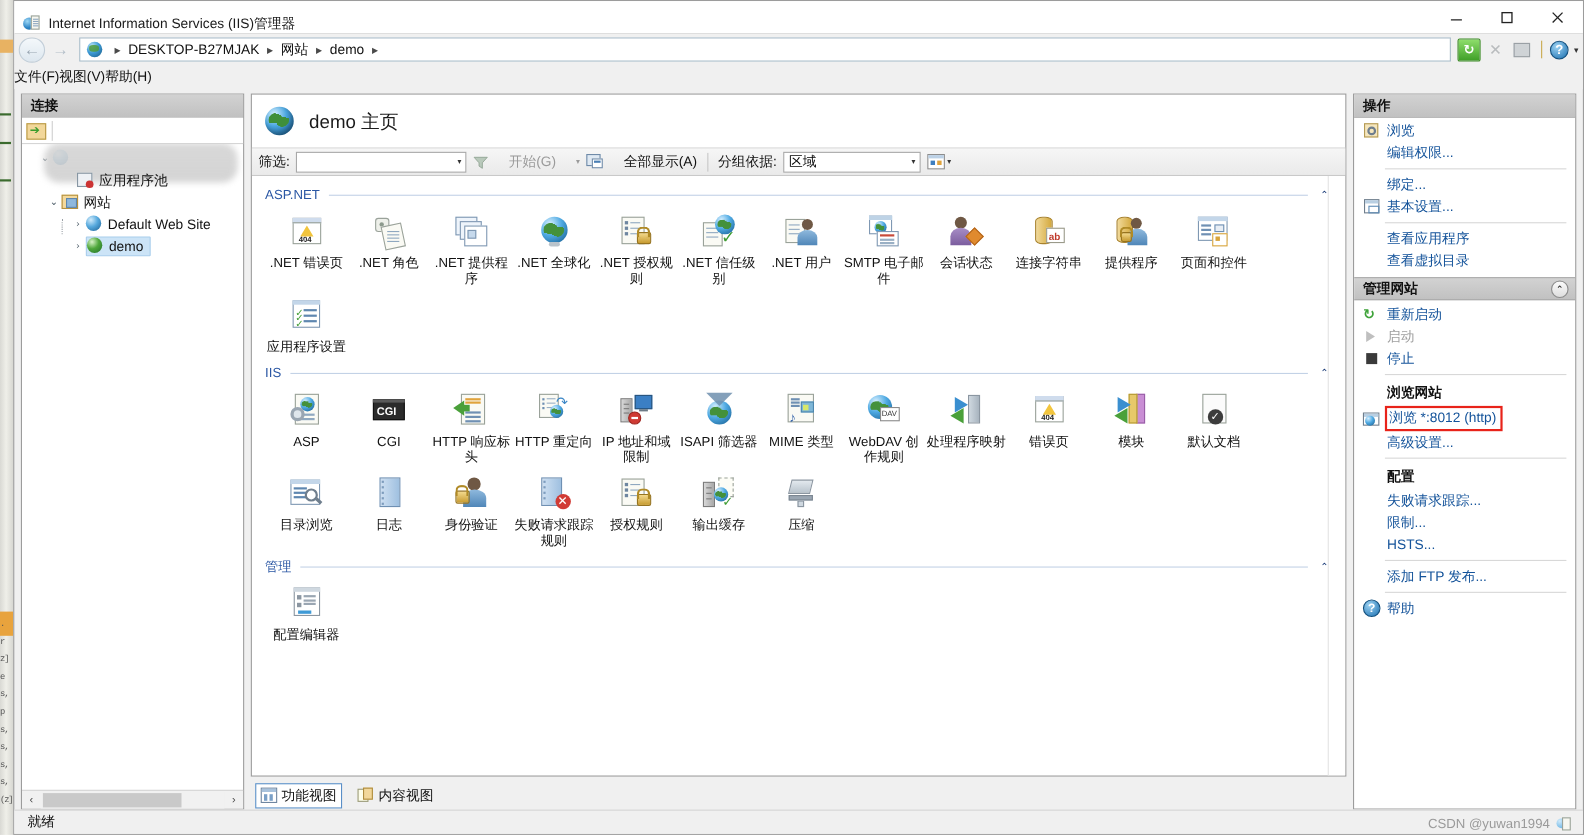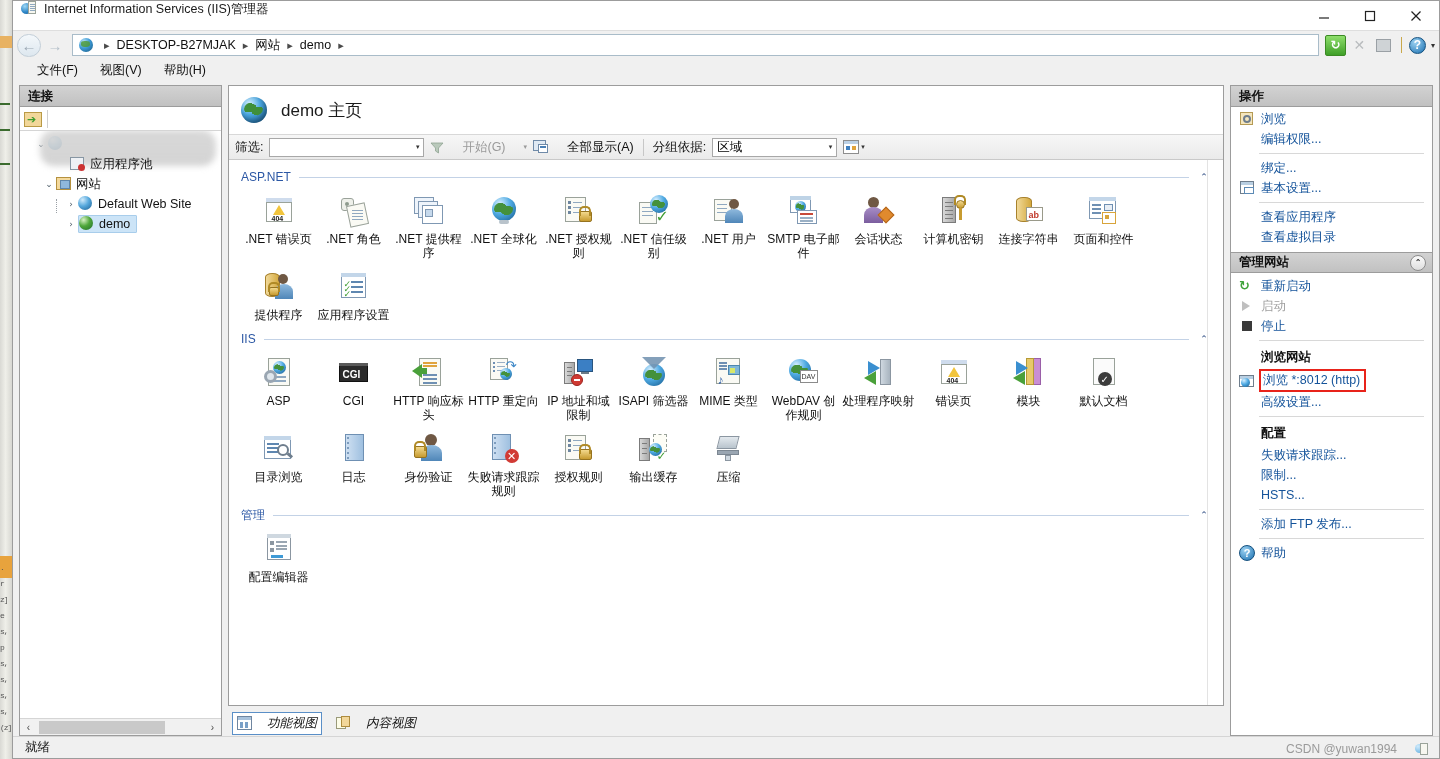--- a/index.html
+++ b/index.html
@@ -39,21 +39,21 @@
   #iis-window {
     position: absolute; left: 12px; top: 0; width: 1428px; height: 759px;
     background: #f0f0f0;
     border: 1px solid #9c9c9c;
     display: flex; flex-direction: column;
   }
 
   
   #title-bar {
     height: 30px; background: #ffffff;
-    display: flex; align-items: flex-start;
+    display: flex; align-items: flex-end;
     border-bottom: 1px solid #dedede;
     flex: 0 0 30px;
   }
   #title-icon {
     width: 16px; height: 16px; margin-left: 8px; margin-right: 7px;
     position: relative;
   }
   #title-icon .globe {
     position: absolute; left: 0; top: 2px; width: 11px; height: 11px;
     border-radius: 50%;
@@ -120,21 +120,21 @@
     width:17px; height:17px; border-radius:50%;
     background: radial-gradient(circle at 35% 30%, #9cd2f2, #1a6fb0);
     color:#fff; font-size:12px; font-weight:bold; display:flex;
     align-items:center; justify-content:center; border:1px solid #14517f;
   }
   #btn-help-arrow { font-size:8px; color:#333; margin-left:2px; }
 
   
   #menu-bar {
     height: 22px; background:#f0f0f0; display:flex; align-items:center;
-    padding-left: 24px; gap: 22px; flex: 0 0 22px;
+    padding-left: 0; flex: 0 0 22px;
   }
   .menu-item { font-size:12.5px; color:#111; }
 
   
   #body-area { flex:1; display:flex; padding: 4px 6px 0 6px; gap: 6px; min-height:0; }
 
   
   #connections {
     width: 203px; background:#fff; border:1px solid #9c9c9c;
     display:flex; flex-direction:column; flex:0 0 203px;
@@ -363,21 +363,21 @@
   #feat-vscroll {
     position:absolute; right:0; top:0; bottom:0; width:16px; background:#fff;
     border-left:1px solid #e3e3e3;
   }
 
   
   #view-tabs {
     height:26px; display:flex; align-items:center; gap:10px; padding-left:4px;
     flex:0 0 26px; margin-top:4px;
   }
-  .vtab { display:flex; align-items:center; gap:15px; padding:2px 4px;font-style:italic; }
+  .vtab { display:flex; align-items:center; gap:4px; padding:2px 4px; }
   .vtab.active { border:1px solid #5a8fc7; background:#fff; }
   .vtab .lbl { font-size:12.5px; color:#111; }
   .ico-features { width:15px;height:14px;background:#fff;border:1px solid #6f86a0; position:relative; }
   .ico-features::before{content:"";position:absolute;left:0;right:0;top:0;height:3px;background:#a8c2dc;}
   .ico-features::after{
     content:"";position:absolute;left:2px;top:5px;width:3px;height:6px;background:#7aa0c7;
     box-shadow:5px 0 0 0 #7aa0c7, 0 0 0 0 #7aa0c7;
   }
   .ico-content { width:15px;height:14px;position:relative; }
   .ico-content .p1{position:absolute;left:0;top:1px;width:10px;height:12px;background:#fdfde8;border:1px solid #9a9a7a;}
@@ -450,21 +450,21 @@
 
   
   #status-bar {
     height:22px; background:#f0f0f0; border-top:1px solid #d5d5d5;
     display:flex; align-items:center; padding-left:12px; flex:0 0 22px;
     position:relative;
   }
   #status-text { font-size:12.5px; color:#111; }
   #watermark {
     position:absolute; right:10px; bottom:2px; font-size:12px; color:#9a9a9a;
-    display:flex; align-items:center; gap:18px;
+    display:flex; align-items:center; gap:6px;
   }
   #wm-icon { width:14px;height:13px;position:relative;display:inline-block; }
   #wm-icon .g{position:absolute;left:0;top:1px;width:9px;height:9px;border-radius:50%;
     background:radial-gradient(circle at 33% 27%, #cfeafb,#57a9dd);}
   #wm-icon .d{position:absolute;left:5px;top:0;width:8px;height:12px;background:#f7f7f0;border:1px solid #9aa39a;}
 </style>
 </head>
 <body>
 
 <div id="desktop-bg">
@@ -750,64 +750,50 @@
 
               <div class="tile">
                 <span class="ic">
                   <span class="head" style="left:6px;top:3px;width:11px;height:11px"></span>
                   <span class="person" style="left:2px;top:13px;width:19px;height:16px;background:linear-gradient(to bottom,#a88ec6,#7b5d9e)"></span>
                   <span style="position:absolute;left:18px;top:15px;width:12px;height:12px;background:#e08a2e;transform:rotate(45deg);border:1px solid #b2651c"></span>
                 </span>
                 <span class="lbl">会话状态</span>
               </div>
 
-              <div class="tile">
-                <span class="ic">
-                  <span class="server" style="left:5px;top:3px;width:14px;height:26px">
-                    <i style="top:4px"></i>
-                      <i style="top:8px"></i>
-                      <i style="top:12px"></i>
-                      <i style="top:16px"></i>
-                      <i style="top:20px"></i>
-                  </span>
-                  <span class="lock" style="left:19px;top:6px;width:9px;height:9px;border-radius:50%"></span>
-                  <span style="position:absolute;left:22px;top:14px;width:3px;height:12px;background:#c79b30"></span>
-                </span>
-                <span class="lbl">计算机密钥</span>
-              </div>
 
               <div class="tile">
                 <span class="ic">
                   <span style="position:absolute;left:4px;top:3px;width:16px;height:25px;background:linear-gradient(to right,#f1d999,#d4a93e);border:1px solid #a8822c;border-radius:7px/4px"></span>
                   <span style="position:absolute;left:14px;top:13px;width:17px;height:14px;background:#fff;border:1px solid #9a9a8a"></span>
                   <span style="position:absolute;left:17px;top:16px;font-size:9px;color:#c0392b;font-weight:bold;font-family:'Liberation Sans',sans-serif">ab</span>
                 </span>
                 <span class="lbl">连接字符串</span>
+              </div>
+
+              <div class="tile">
+                <span class="ic">
+                  <span style="position:absolute;left:3px;top:3px;width:15px;height:24px;background:linear-gradient(to right,#f1d999,#d4a93e);border:1px solid #a8822c;border-radius:7px/4px"></span>
+                  <span class="head" style="left:16px;top:4px;width:10px;height:10px"></span>
+                  <span class="person" style="left:13px;top:14px;width:18px;height:15px"></span>
+                  <span class="lock" style="left:7px;top:17px;width:10px;height:9px"></span>
+                </span>
+                <span class="lbl">提供程序</span>
               </div>
 
               <div class="tile">
                 <span class="ic">
                   <span style="position:absolute;left:2px;top:3px;width:27px;height:22px;background:#fff;border:1px solid #7f98b3"></span>
                   <span style="position:absolute;left:2px;top:3px;width:27px;height:4px;background:#c3d6e9"></span>
                   <span style="position:absolute;left:5px;top:10px;width:9px;height:1.5px;background:#6f90b3;box-shadow:0 4px 0 #6f90b3,0 8px 0 #6f90b3"></span>
                   <span style="position:absolute;left:17px;top:10px;width:9px;height:7px;background:#e8eef5;border:1px solid #6f90b3"></span>
                   <span style="position:absolute;left:15px;top:18px;width:14px;height:12px;background:#fff;border:1.5px solid #d8a43a"></span>
                   <span style="position:absolute;left:18px;top:21px;width:4px;height:4px;background:#d8a43a"></span>
                 </span>
                 <span class="lbl">页面和控件</span>
-              </div>
-
-              <div class="tile">
-                <span class="ic">
-                  <span style="position:absolute;left:3px;top:3px;width:15px;height:24px;background:linear-gradient(to right,#f1d999,#d4a93e);border:1px solid #a8822c;border-radius:7px/4px"></span>
-                  <span class="head" style="left:16px;top:4px;width:10px;height:10px"></span>
-                  <span class="person" style="left:13px;top:14px;width:18px;height:15px"></span>
-                  <span class="lock" style="left:7px;top:17px;width:10px;height:9px"></span>
-                </span>
-                <span class="lbl">提供程序</span>
               </div>
 
               <div class="tile">
                 <span class="ic">
                   <span style="position:absolute;left:4px;top:3px;width:25px;height:25px;background:#fff;border:1px solid #7f98b3"></span>
                   <span style="position:absolute;left:4px;top:3px;width:25px;height:4px;background:#c3d6e9"></span>
                   <span style="position:absolute;left:14px;top:11px;width:12px;height:1.5px;background:#5f87b0;box-shadow:0 5px 0 #5f87b0,0 10px 0 #5f87b0"></span>
                   <span style="position:absolute;left:7px;top:10px;color:#3f9c32;font-size:9px;line-height:9px">✓</span>
                   <span style="position:absolute;left:7px;top:15px;color:#3f9c32;font-size:9px;line-height:9px">✓</span>
                   <span style="position:absolute;left:7px;top:20px;color:#3f9c32;font-size:9px;line-height:9px">✓</span>

